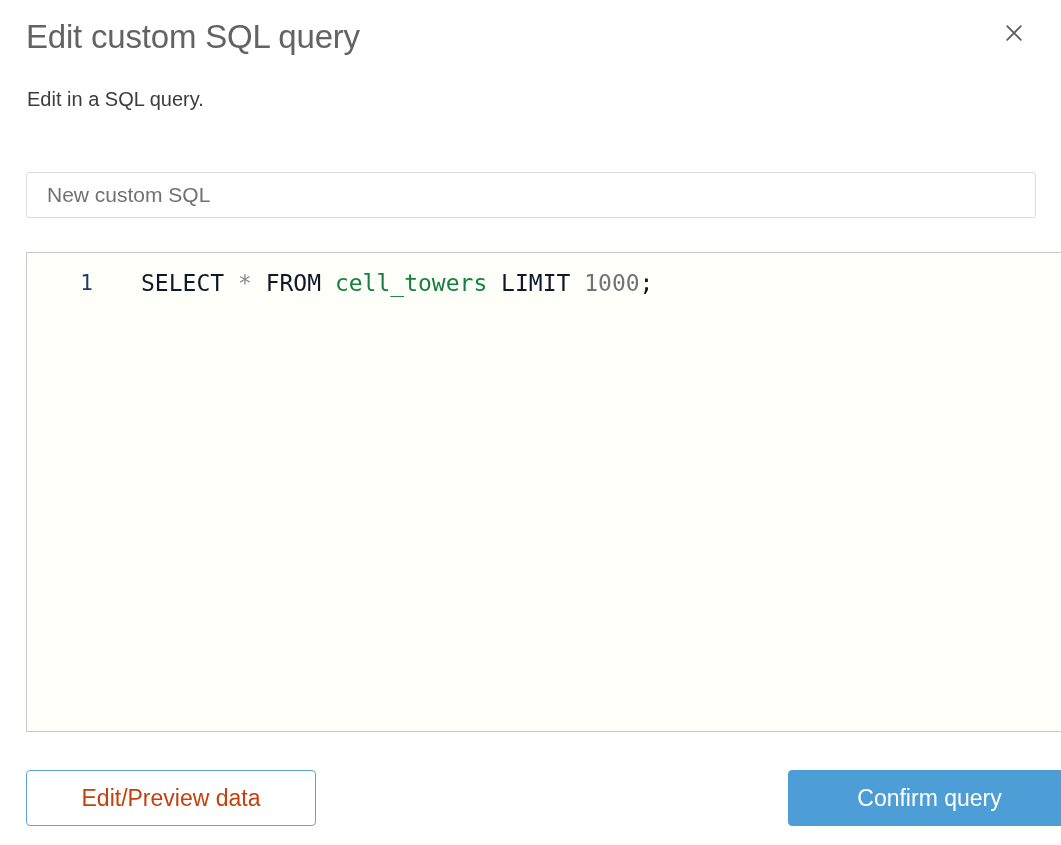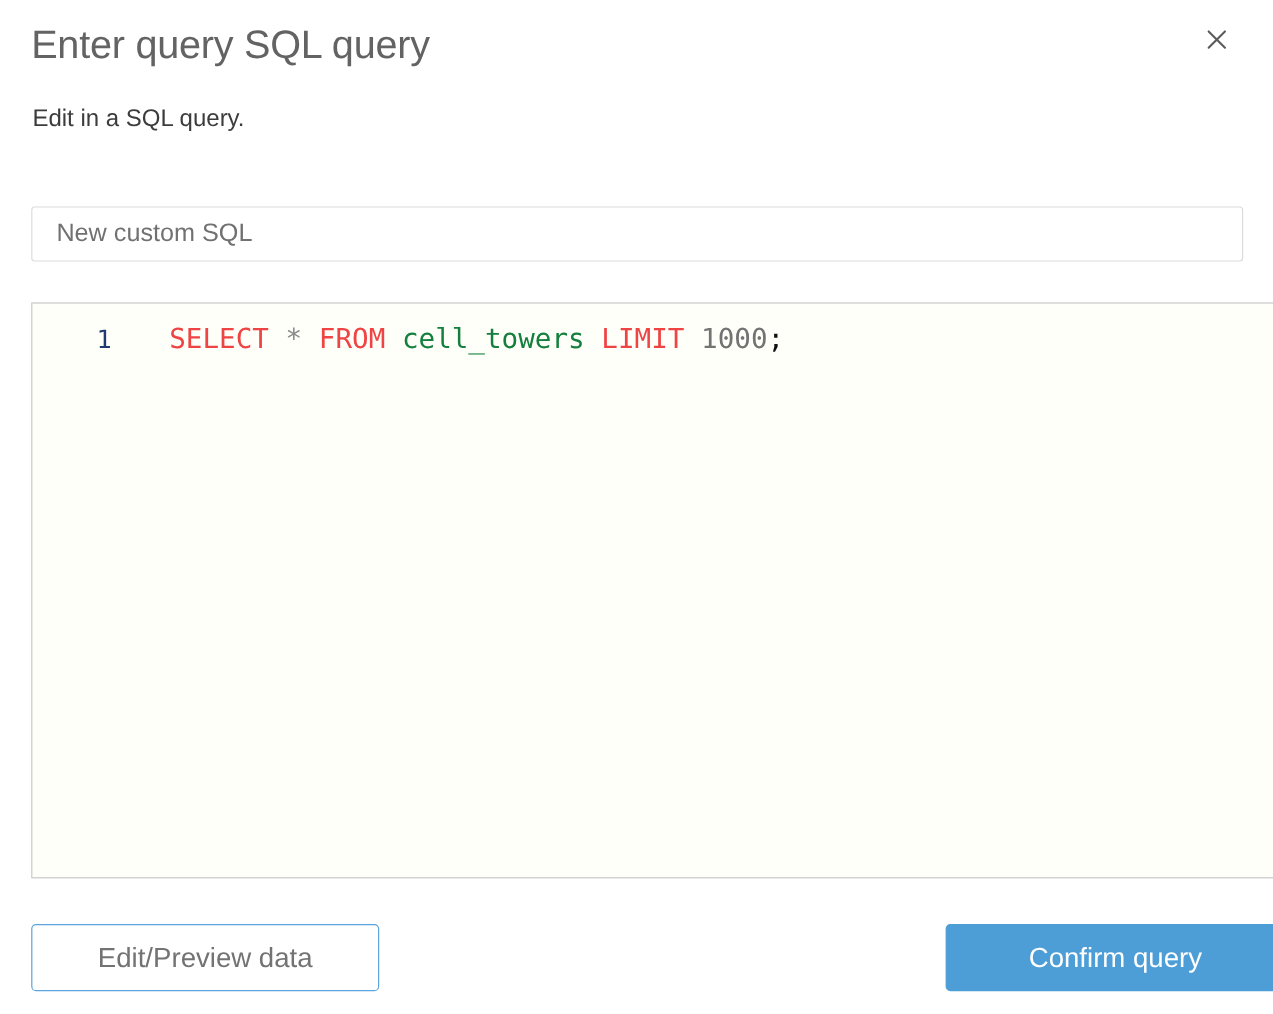--- a/index.html
+++ b/index.html
@@ -109,21 +109,21 @@
     font-family: "DejaVu Sans Mono", "Liberation Mono", monospace;
     font-size: 21px;
     -webkit-font-smoothing: auto;
   }
 
   .code-content {
     padding-left: 48px;
     white-space: pre;
   }
 
-  .tok-keyword { color: #ef4444; text-align: right; }
+  .tok-keyword { color: #0f172a; text-align: right; }
   .tok-operator { color: #8b8b8b; }
   .tok-ident { color: #15803d; }
   .tok-number { color: #737373; }
   .tok-punct { color: #111111; }
 
   
   .btn {
     position: absolute;
     box-sizing: border-box;
     border-radius: 4px;
@@ -138,37 +138,37 @@
     padding: 0;
   }
 
   .btn-secondary {
     left: 26px;
     top: 770px;
     width: 290px;
     height: 56px;
     border: 1px solid #5ba4dd;
     background: #ffffff;
-    color: #737373;
+    color: #c2410c;
   }
 
   .btn-primary {
     left: 788px;
     top: 770px;
     width: 283px;
     height: 56px;
     border: 1px solid #4d9ed6;
     background: #4d9ed6;
     color: #ffffff;
   }
 </style>
 </head>
 <body>
 
-<div class="dialog-title">Enter query SQL query</div>
+<div class="dialog-title">Edit custom SQL query</div>
 
 <div class="close-button">
   <span>
     <svg width="20" height="20" viewBox="0 0 20 20" aria-hidden="true">
       <path d="M3.2 3.2 L16.8 16.8 M16.8 3.2 L3.2 16.8" stroke="#5a5a5a" stroke-width="1.7" stroke-linecap="round" fill="none"></path>
     </svg>
   </span>
 </div>
 
 <div class="dialog-subtitle">Edit in a SQL query.</div>

